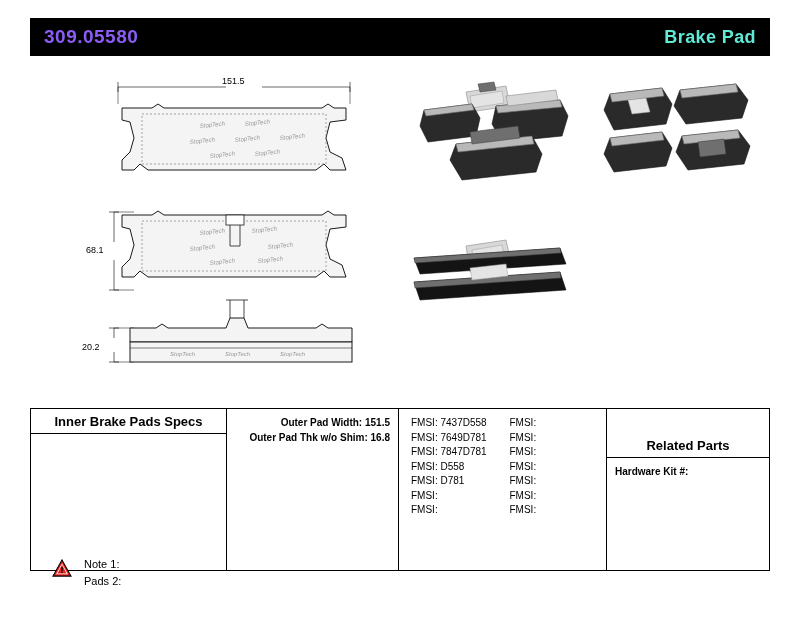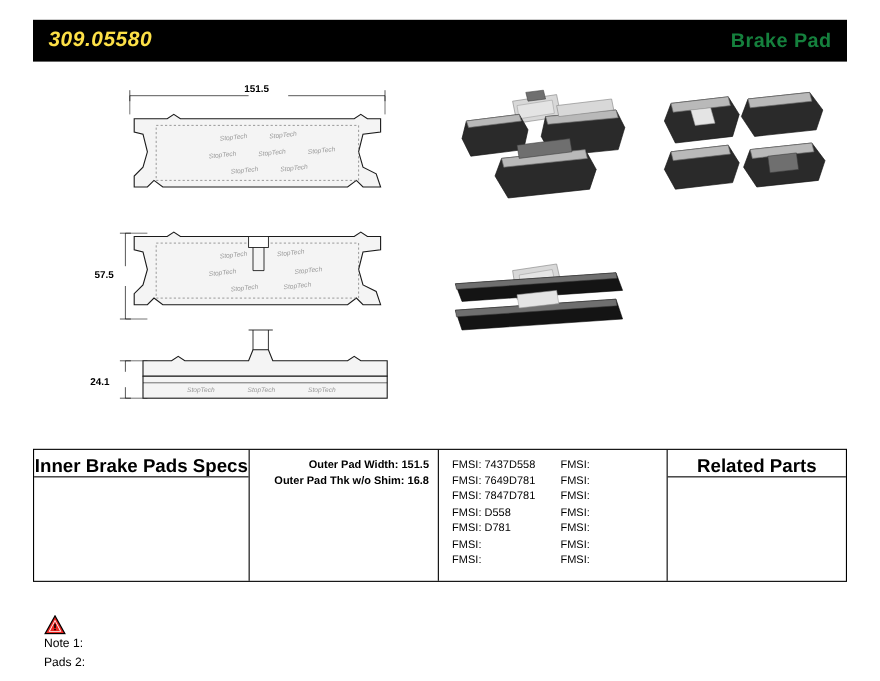--- a/index.html
+++ b/index.html
@@ -24,48 +24,46 @@
     width: 740px;
     height: 38px;
     background: #000000;
     display: flex;
     align-items: center;
     justify-content: space-between;
     box-sizing: border-box;
     padding: 0 14px;
   }
   .header .part-number {
-    color: #fde047;
+    color: #8b5cf6;
     font-size: 19px;
     font-weight: bold;
     letter-spacing: 0.5px;
-    font-style: italic;
   }
   .header .doc-type {
-    color: #15803d;
+    color: #5eead4;
     font-size: 18px;
     font-weight: bold;
     letter-spacing: 0.4px;
   }
 
   
   .drawings {
     position: absolute;
     left: 30px;
     top: 60px;
     width: 740px;
     height: 330px;
   }
 
   .dim-label {
     position: absolute;
     font-size: 9px;
     color: #000;
     white-space: nowrap;
-    font-weight: bold;
   }
 
   svg { display: block; }
 
   .pad-outline {
     fill: #f4f4f4;
     stroke: #1a1a1a;
     stroke-width: 1;
   }
   .pad-inner {
@@ -132,26 +130,26 @@
     display: flex;
   }
   .spec-col {
     box-sizing: border-box;
     border-right: 1px solid #000;
   }
   .spec-col:last-child { border-right: none; }
   .col-inner   { width: 196px; }
   .col-outer   { width: 172px; }
   .col-fmsi    { width: 208px; }
-  .col-related { width: 162px; }
+  .col-related { width: 162px; margin-top: 24px; }
 
   .spec-head {
     border-bottom: 1px solid #000;
     text-align: center;
-    font-size: 17px;
+    font-size: 13px;
     font-weight: bold;
     padding: 5px 0 6px 0;
     height: 25px;
     box-sizing: border-box;
     white-space: nowrap;
   }
   .spec-body {
     padding: 7px 8px 10px 8px;
     min-height: 112px;
     box-sizing: border-box;
@@ -176,25 +174,24 @@
     font-weight: normal;
     line-height: 14.5px;
     white-space: nowrap;
   }
   .fmsi-col.c1 { padding-left: 4px; }
   .fmsi-col.c2 { padding-left: 10px; }
 
   
   .notes {
     position: absolute;
-    left: 40px;
+    left: 52px;
     top: 556px;
     display: flex;
     align-items: flex-start;
-    flex-direction: column;
   }
   .warn-icon {
     width: 20px;
     height: 18px;
     margin-right: 12px;
     margin-top: 3px;
   }
   .note-line {
     font-size: 11px;
     line-height: 17px;
@@ -205,22 +202,22 @@
 <body>
 
 <div class="header">
   <div class="part-number">309.05580</div>
   <div class="doc-type">Brake Pad</div>
 </div>
 
 <div class="drawings">
 
   <div class="dim-label" style="left:192px; top:16px;">151.5</div>
-  <div class="dim-label" style="left:56px; top:185px;">57.5</div>
-  <div class="dim-label" style="left:52px; top:282px;">24.1</div>
+  <div class="dim-label" style="left:56px; top:185px;">68.1</div>
+  <div class="dim-label" style="left:52px; top:282px;">20.2</div>
 
   <svg width="380" height="330" viewBox="0 0 380 330" style="position:absolute; left:0; top:0;">
 
     <g>
       <line class="dimline" x1="88" y1="27" x2="196" y2="27"></line>
       <line class="dimline" x1="232" y1="27" x2="320" y2="27"></line>
       <line class="dimline" x1="88" y1="22" x2="88" y2="32"></line>
       <line class="dimline" x1="320" y1="22" x2="320" y2="32"></line>
       <line class="thinline" x1="88" y1="27" x2="88" y2="44"></line>
       <line class="thinline" x1="320" y1="27" x2="320" y2="44"></line>
@@ -371,20 +368,23 @@
           <div class="fmsi-item">FMSI:</div>
           <div class="fmsi-item">FMSI:</div>
           <div class="fmsi-item">FMSI:</div>
         </div>
       </div>
     </div>
   </div>
 
   <div class="spec-col col-related">
     <div class="spec-head">Related Parts</div>
+    <div class="spec-body">
+      <div class="spec-row left">Hardware Kit #:</div>
+    </div>
   </div>
 </div>
 
 <div class="notes">
   <svg class="warn-icon" viewBox="0 0 22 20">
     <path d="M11,1 L21,19 L1,19 Z" fill="#e8231f" stroke="#000000" stroke-width="1.2"></path>
     <path d="M11,5 L17.5,17 L4.5,17 Z" fill="#ffffff" stroke="none"></path>
     <path d="M11,6.5 L16,16.2 L6,16.2 Z" fill="#e8231f" stroke="none"></path>
     <rect x="10.2" y="9" width="1.6" height="4.2" fill="#000000"></rect>
     <rect x="10.2" y="14" width="1.6" height="1.5" fill="#000000"></rect>

